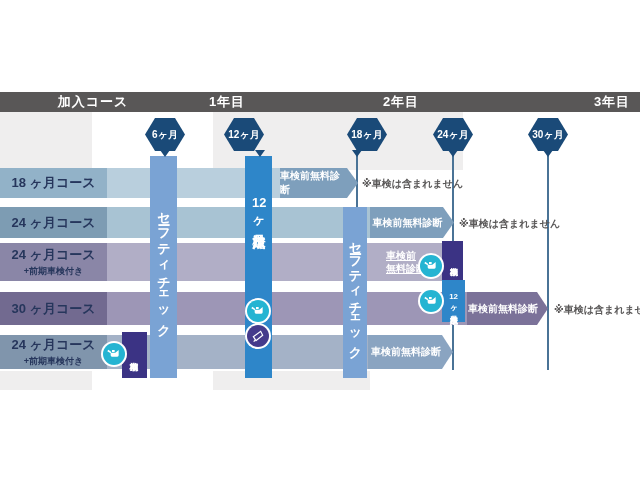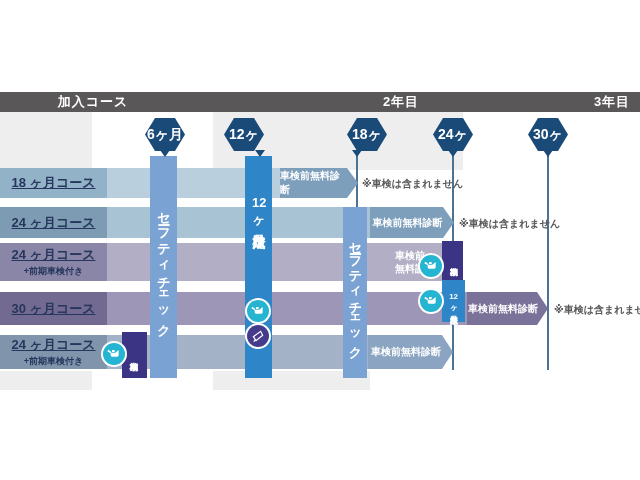--- a/index.html
+++ b/index.html
@@ -7,30 +7,30 @@
           font-family:"Liberation Sans","DejaVu Sans",sans-serif;}
   
   .hdr{position:absolute;left:0;top:92px;width:640px;height:20px;background:#595757;}
   .hdr-label{position:absolute;top:92px;height:20px;line-height:20px;color:#fff;
              font-size:13px;font-weight:bold;text-align:center;letter-spacing:1px;padding-left:40px;}
   
   .panel{position:absolute;background:#efeeee;}
   
   .hex{position:absolute;top:118px;width:40px;height:33px;background:#1a4a78;
        clip-path:polygon(25% 0%,75% 0%,100% 50%,75% 100%,25% 100%,0% 50%);
-       color:#fff;font-size:14px;font-weight:bold;text-align:center;line-height:33px;z-index:6;}
+       color:#fff;font-size:10px;font-weight:bold;text-align:center;line-height:33px;z-index:6;}
   .hex-pt{position:absolute;top:150px;width:0;height:0;border-left:5px solid transparent;
           border-right:5px solid transparent;border-top:7px solid #1a4a78;z-index:6;}
   .tline{position:absolute;width:2px;background:#4a7396;z-index:1;}
   
   .row{position:absolute;left:0;z-index:2;}
   .band{position:absolute;top:0;height:100%;}
   .rlabel{position:absolute;left:0;top:0;width:107px;height:100%;display:flex;flex-direction:column;
           justify-content:center;align-items:center;color:#26365c;font-weight:bold;z-index:3;}
-  .rlabel .main{font-size:13px;text-decoration:underline;}
+  .rlabel .main{font-size:13px;}
   .rlabel .sub{font-size:9px;margin-top:1px;}
   .arrow{position:absolute;top:0;height:100%;display:flex;align-items:center;justify-content:center;
          clip-path:polygon(0 0,calc(100% - 11px) 0,100% 50%,calc(100% - 11px) 100%,0 100%);
          color:#fff;font-size:10px;font-weight:bold;padding-right:9px;box-sizing:border-box;z-index:3;}
   .note{position:absolute;color:#595757;font-size:10px;font-weight:bold;z-index:3;white-space:nowrap;}
   
   .vbar{position:absolute;z-index:4;display:flex;justify-content:center;}
   .vtext{writing-mode:vertical-rl;text-orientation:upright;color:#fff;font-weight:bold;white-space:nowrap;}
   .tcy{text-combine-upright:all;}
   .cicon{position:absolute;width:22px;height:22px;border-radius:50%;z-index:5;
@@ -42,20 +42,21 @@
 
 <div class="canvas">
 
   <div class="panel" style="left:0;top:112px;width:92px;height:58px;"></div>
   <div class="panel" style="left:213px;top:112px;width:250px;height:58px;"></div>
   <div class="panel" style="left:0;top:371px;width:92px;height:19px;"></div>
   <div class="panel" style="left:213px;top:371px;width:157px;height:19px;"></div>
 
   <div class="hdr"></div>
   <div class="hdr-label" style="left:0;width:106px;">加入コース</div>
+  <div class="hdr-label" style="left:147px;width:80px;">1年目</div>
   <div class="hdr-label" style="left:321px;width:80px;">2年目</div>
   <div class="hdr-label" style="left:532px;width:80px;">3年目</div>
 
   <div class="tline" style="left:356px;top:155px;height:52px;"></div>
   <div class="tline" style="left:452px;top:155px;height:215px;"></div>
   <div class="tline" style="left:547px;top:155px;height:215px;"></div>
 
   <div class="hex" style="left:145px;">6ヶ月</div>
   <div class="hex-pt" style="left:160px;"></div>
   <div class="hex" style="left:224px;text-align:center;">12ヶ月</div>
@@ -87,21 +88,21 @@
     <div class="note" style="left:459px;top:10px;">※車検は含まれません</div>
   </div>
 
   <div class="row" style="top:243px;width:640px;height:38px;">
     <div class="band" style="left:0;width:442px;background:#b1aec6;"></div>
     <div class="band" style="left:0;width:107px;background:#8a86a7;"></div>
     <div class="rlabel">
       <span class="main">24 ヶ月コース</span>
       <span class="sub">+前期車検付き</span>
     </div>
-    <div class="duotext" style="left:395px;top:6px;">
+    <div class="duotext" style="left:386px;top:6px;text-decoration:underline;">
       <div>車検前</div>
       <div>無料診断</div>
     </div>
   </div>
 
   <div class="row" style="top:292px;width:640px;height:33px;">
     <div class="band" style="left:0;width:467px;background:#9d96b6;"></div>
     <div class="band" style="left:0;width:107px;background:#726a90;"></div>
     <div class="rlabel">
       <span class="main">30 ヶ月コース</span>

